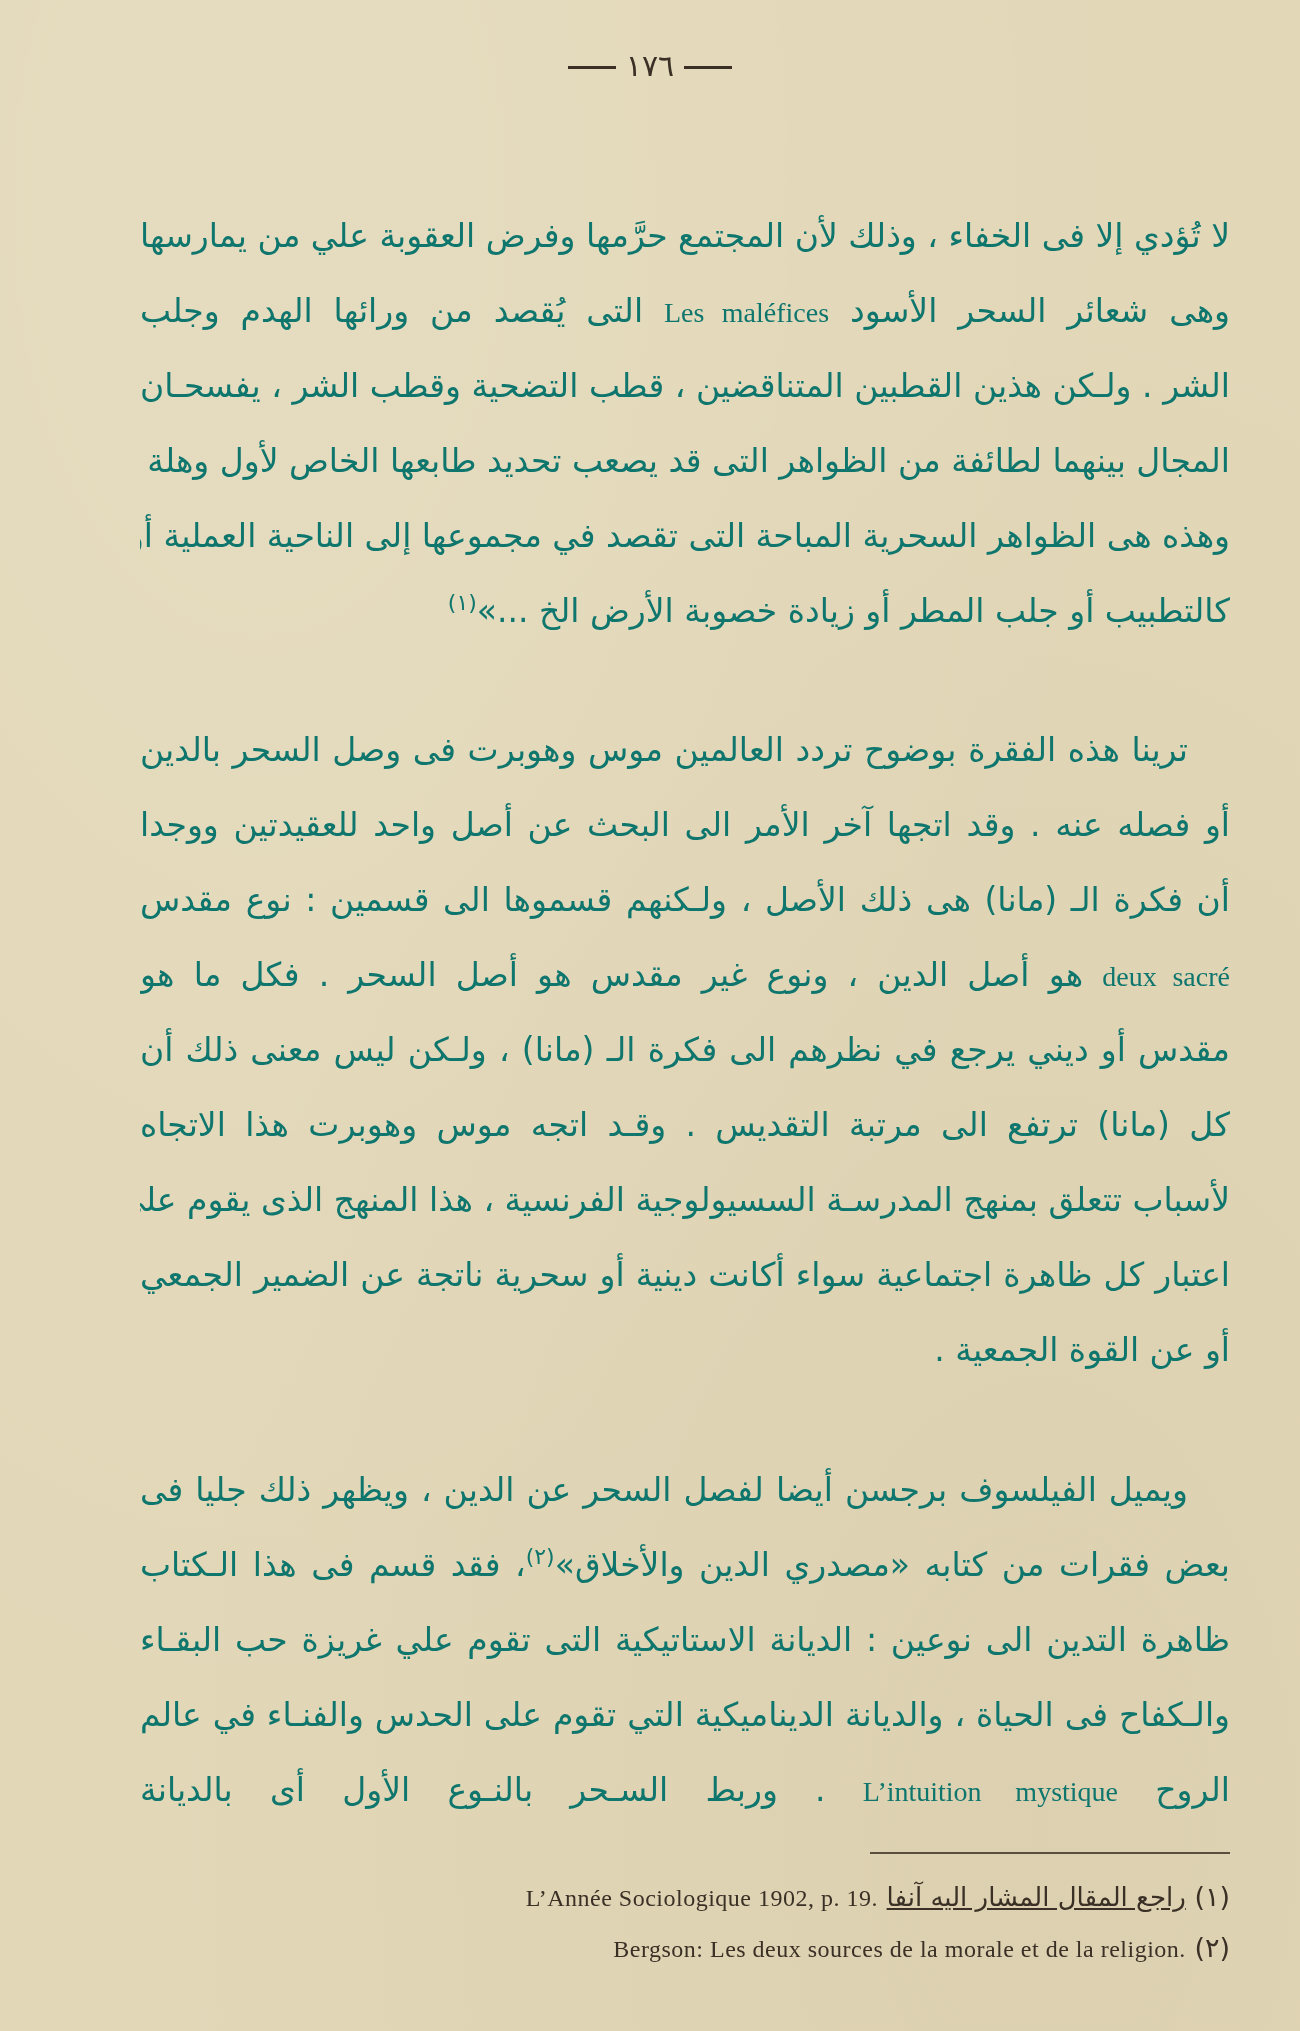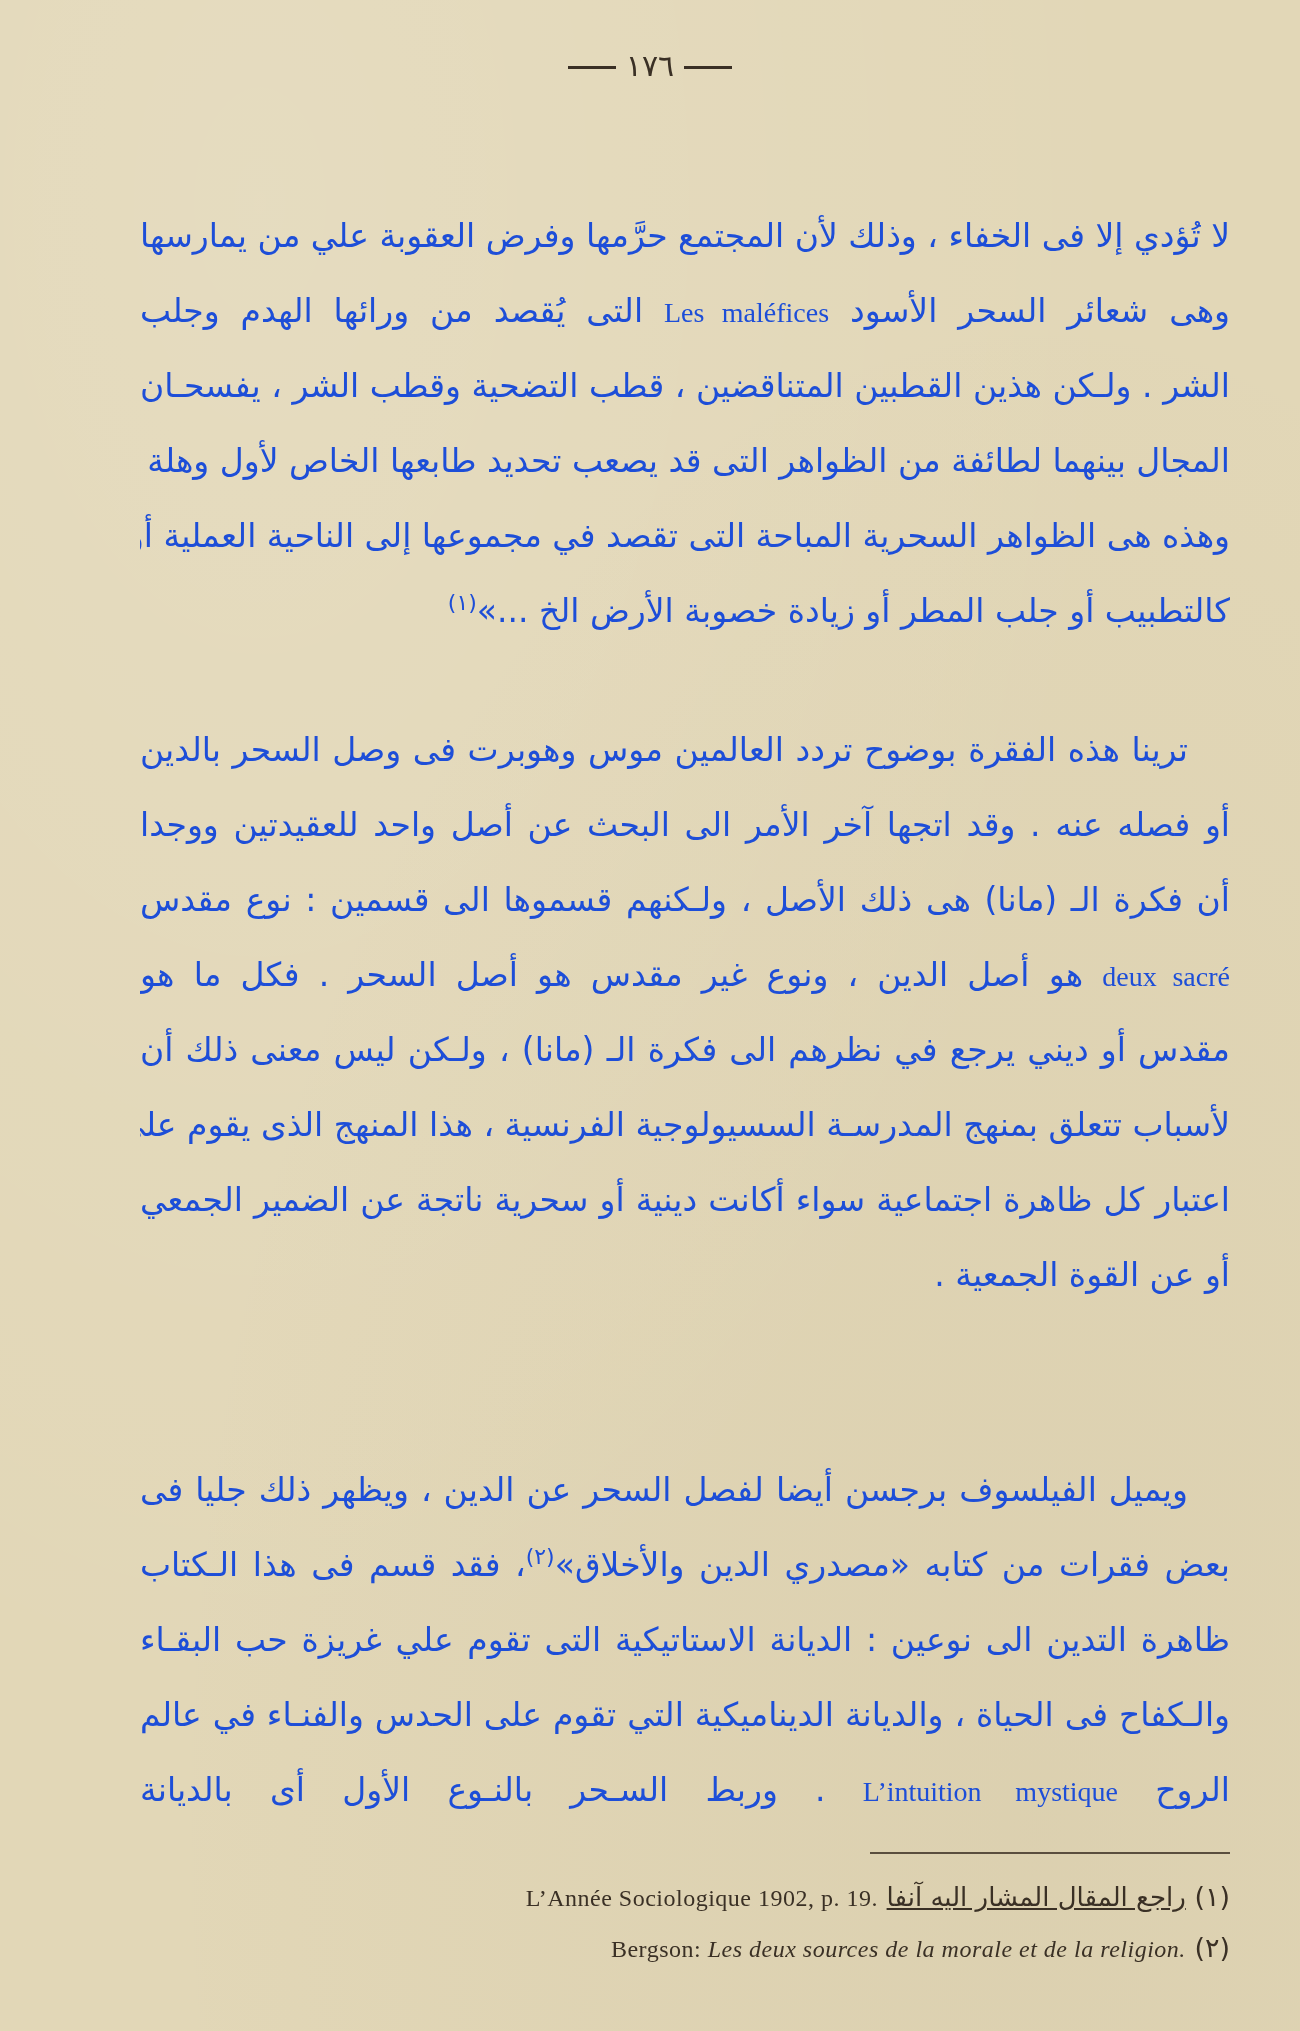--- a/index.html
+++ b/index.html
@@ -47,21 +47,21 @@
     .body-text {
       position: absolute;
       left: 140px;
       width: 1090px;
       direction: rtl;
       text-align: justify;
       text-align-last: right;
       font-family: "DejaVu Sans", sans-serif;
       font-size: 33px;
       line-height: 75px;
-      color: #1d4ed8;
+      color: #0f766e;
     }
     .line {
       display: block;
       height: 75px;
       white-space: nowrap;
       overflow: hidden;
       text-align: justify;
       text-align-last: justify;
     }
     .line.last {
@@ -115,21 +115,20 @@
       text-decoration: underline;
     }
     .fn .la {
       font-family: "Liberation Serif", serif;
       direction: ltr;
       unicode-bidi: embed;
       font-size: 24px;
       letter-spacing: 0.5px;
     }
     .fn .la-it {
-      font-style: italic;
     }
   </style>
 </head>
 <body>
 
 <div class="page">
 
   <div class="page-number">
     <span class="dash"></span><span>١٧٦</span><span class="dash"></span>
   </div>
@@ -142,20 +141,21 @@
     <span class="line">وهذه هى الظواهر السحرية المباحة التى تقصد في مجموعها إلى الناحية العملية أو الفنية</span>
     <span class="line last"><span>كالتطبيب أو جلب المطر أو زيادة خصوبة الأرض الخ ...»</span><span class="sup">(١)</span></span>
   </div>
 
   <div class="body-text" id="para2">
     <span class="line indent">ترينا هذه الفقرة بوضوح تردد العالمين موس وهوبرت فى وصل السحر بالدين</span>
     <span class="line">أو فصله عنه . وقد اتجها آخر الأمر الى البحث عن أصل واحد للعقيدتين ووجدا</span>
     <span class="line">أن فكرة الـ (مانا) هى ذلك الأصل ، ولـكنهم قسموها الى قسمين : نوع مقدس</span>
     <span class="line"><span class="latin">deux sacré</span>  <span>هو أصل الدين ، ونوع غير مقدس هو أصل السحر . فكل ما هو</span></span>
     <span class="line">مقدس أو ديني يرجع في نظرهم الى فكرة الـ (مانا) ، ولـكن ليس معنى ذلك أن</span>
+    <span class="line">كل (مانا) ترتفع الى مرتبة التقديس .   وقـد اتجه موس وهوبرت هذا الاتجاه</span>
     <span class="line">لأسباب تتعلق بمنهج المدرسـة السسيولوجية الفرنسية ، هذا المنهج الذى يقوم على</span>
     <span class="line">اعتبار كل ظاهرة اجتماعية سواء أكانت دينية أو سحرية ناتجة عن الضمير الجمعي</span>
     <span class="line last">أو عن القوة الجمعية .</span>
   </div>
 
   <div class="body-text" id="para3">
     <span class="line indent">ويميل الفيلسوف برجسن أيضا لفصل السحر عن الدين ، ويظهر ذلك جليا فى</span>
     <span class="line"><span>بعض فقرات من كتابه «مصدري الدين والأخلاق»</span><span class="sup">(٢)</span><span>، فقد قسم فى هذا الـكتاب</span></span>
     <span class="line">ظاهرة التدين الى نوعين :  الديانة الاستاتيكية التى تقوم علي غريزة حب البقـاء</span>
     <span class="line">والـكفاح فى الحياة ، والديانة الديناميكية التي تقوم على الحدس والفنـاء في عالم</span>

